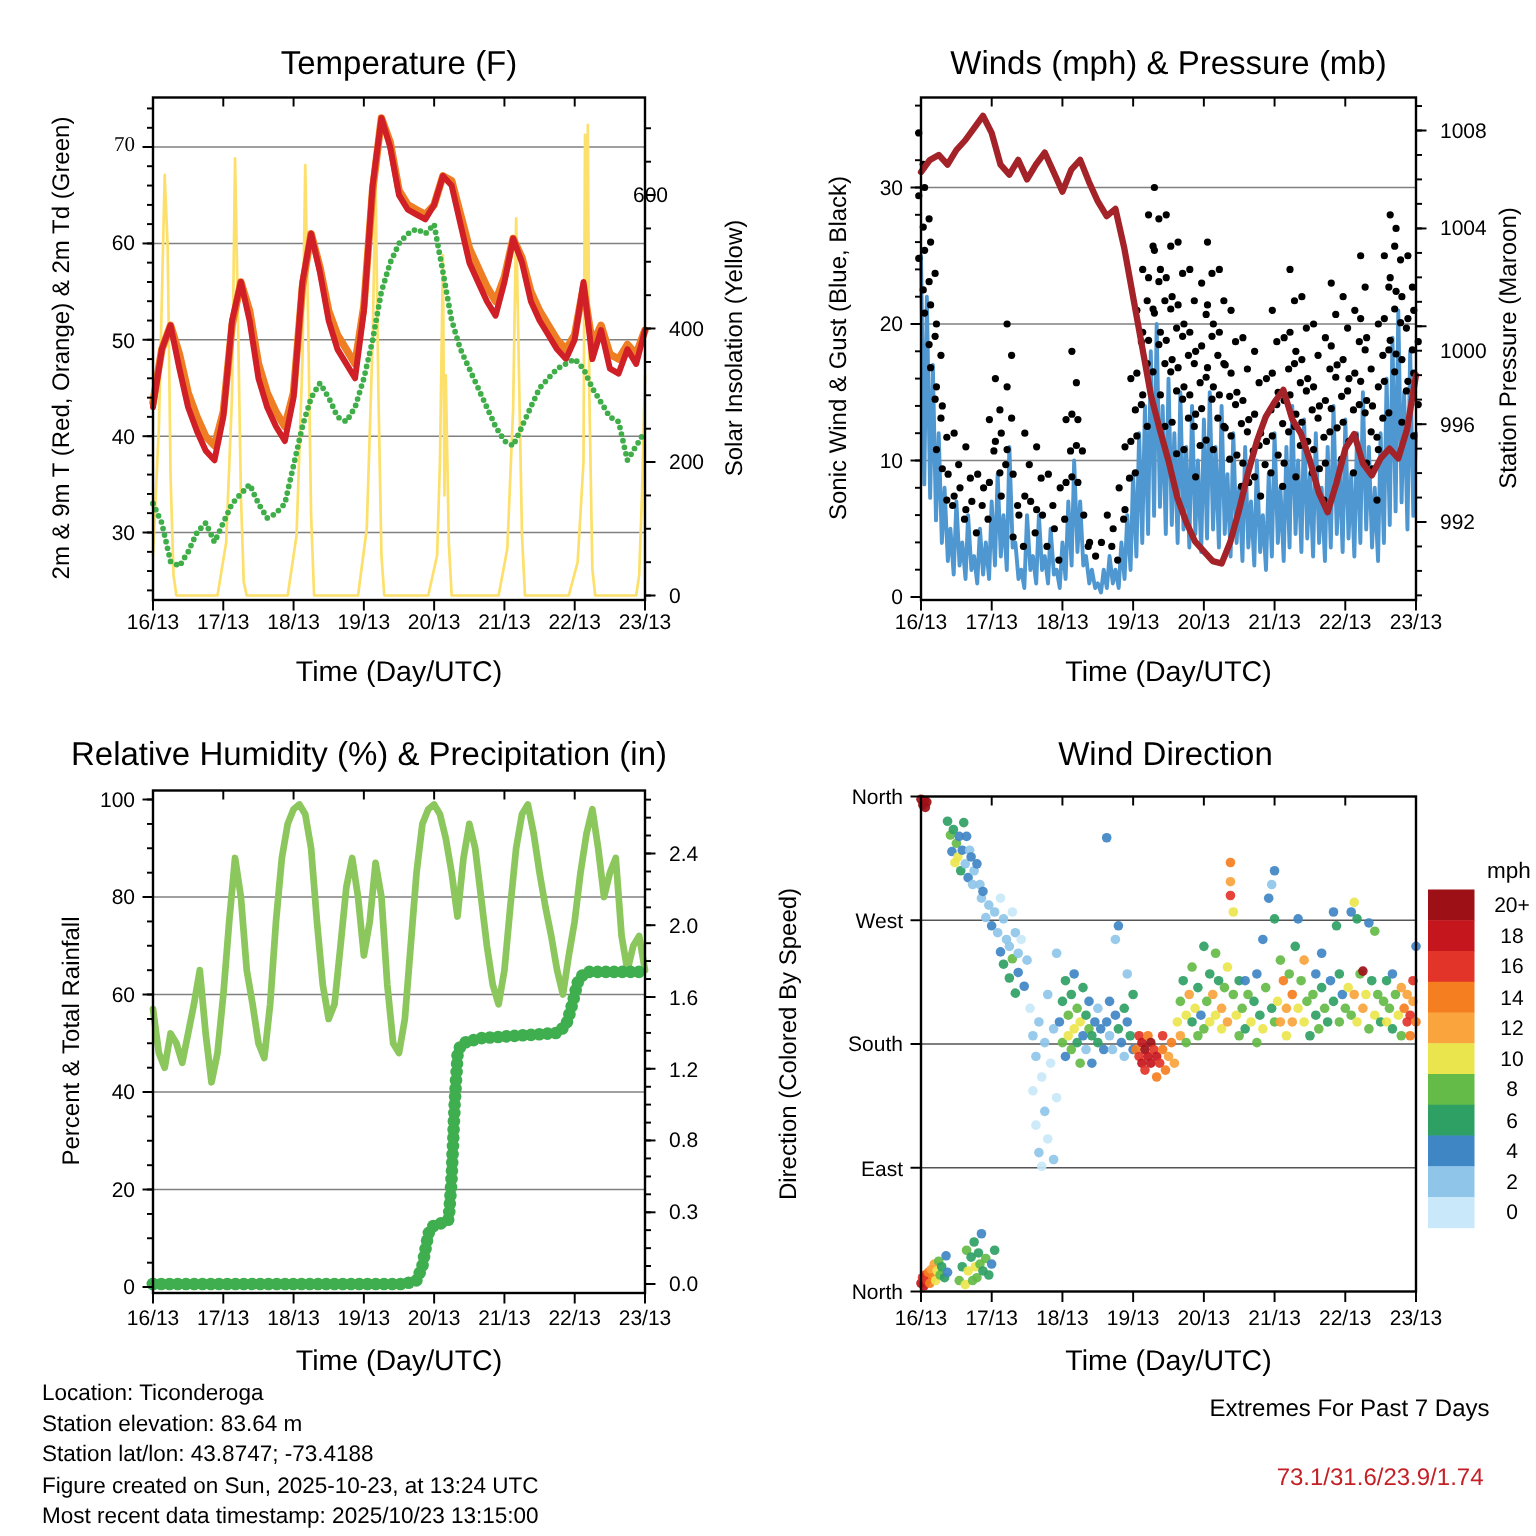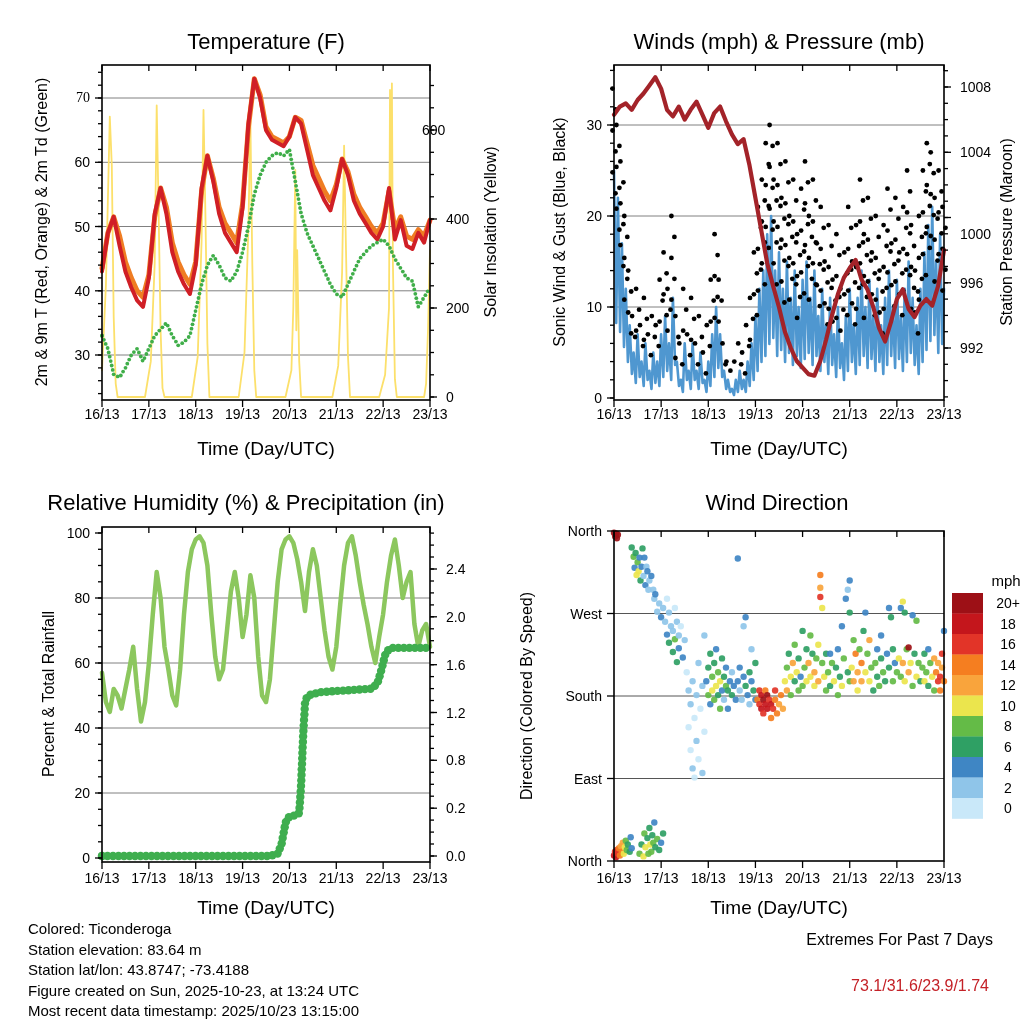--- a/index.html
+++ b/index.html
@@ -1244,21 +1244,21 @@
       <div class="t tick cx" style="left: 336.286px; top: 870px;">21/13</div>
       <div class="t tick cx" style="left: 383.143px; top: 870px;">22/13</div>
       <div class="t tick cx" style="left: 430px; top: 870px;">23/13</div>
       <div class="t tick rx" style="left: 90px; top: 858px;">0</div>
       <div class="t tick rx" style="left: 90px; top: 793px;">20</div>
       <div class="t tick rx" style="left: 90px; top: 728px;">40</div>
       <div class="t tick rx" style="left: 90px; top: 663px;">60</div>
       <div class="t tick rx" style="left: 90px; top: 598px;">80</div>
       <div class="t tick rx" style="left: 90px; top: 533px;">100</div>
       <div class="t tick lx" style="left: 446px; top: 856px;">0.0</div>
-      <div class="t tick lx" style="left: 446px; top: 808.167px;">0.2</div>
+      <div class="t tick lx" style="left: 446px; top: 808.167px;">0.3</div>
       <div class="t tick lx" style="left: 446px; top: 760.333px;">0.8</div>
       <div class="t tick lx" style="left: 446px; top: 712.5px;">1.2</div>
       <div class="t tick lx" style="left: 446px; top: 664.667px;">1.6</div>
       <div class="t tick lx" style="left: 446px; top: 616.833px;">2.0</div>
       <div class="t tick lx" style="left: 446px; top: 569px;">2.4</div>
       <div class="t tick cx" style="left: 614px; top: 870px;">16/13</div>
       <div class="t tick cx" style="left: 661.143px; top: 870px;">17/13</div>
       <div class="t tick cx" style="left: 708.286px; top: 870px;">18/13</div>
       <div class="t tick cx" style="left: 755.429px; top: 870px;">19/13</div>
       <div class="t tick cx" style="left: 802.571px; top: 870px;">20/13</div>
@@ -1295,21 +1295,21 @@
 
   <div class="t ylabel rot" style="left:42px;top:232px">2m &amp; 9m T (Red, Orange) &amp; 2m Td (Green)</div>
   <div class="t ylabel rot" style="left:491px;top:232px">Solar Insolation (Yellow)</div>
   <div class="t ylabel rot" style="left:560px;top:232px">Sonic Wind &amp; Gust (Blue, Black)</div>
   <div class="t ylabel rot" style="left:1007px;top:232px">Station Pressure (Maroon)</div>
   <div class="t ylabel rot" style="left:49px;top:694px">Percent &amp; Total Rainfall</div>
   <div class="t ylabel rot" style="left:527px;top:696px">Direction (Colored By Speed)</div>
 
   <div class="t cbt cc" style="left:1006px;top:581px">mph</div>
 
-  <div class="t footer" style="left:28px;top:920px">Colored: Ticonderoga</div>
+  <div class="t footer" style="left:28px;top:920px">Location: Ticonderoga</div>
   <div class="t footer" style="left:28px;top:940.5px">Station elevation: 83.64 m</div>
   <div class="t footer" style="left:28px;top:961px">Station lat/lon: 43.8747; -73.4188</div>
   <div class="t footer" style="left:28px;top:981.5px">Figure created on Sun, 2025-10-23, at 13:24 UTC</div>
   <div class="t footer" style="left:28px;top:1002px">Most recent data timestamp: 2025/10/23 13:15:00</div>
 
   <div class="t ext rar" style="left:993px;top:931px">Extremes For Past 7 Days</div>
   <div class="t ext rar" id="extremes-values" style="left: 989px; top: 977px; color: rgb(196, 33, 39);">73.1/31.6/23.9/1.74</div>
 </div>
 
 </body></html>

